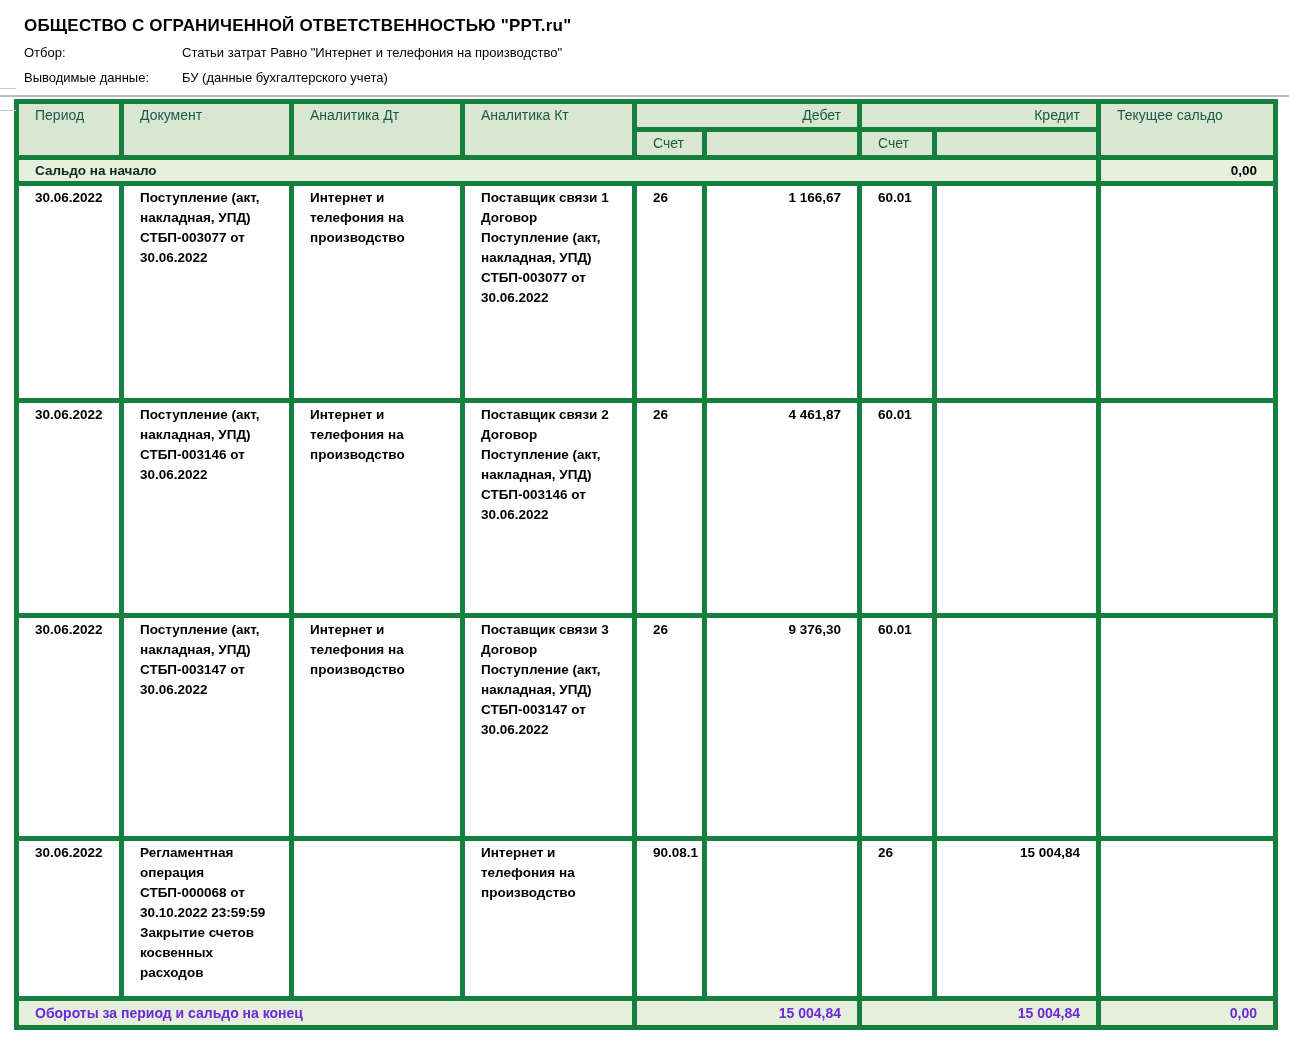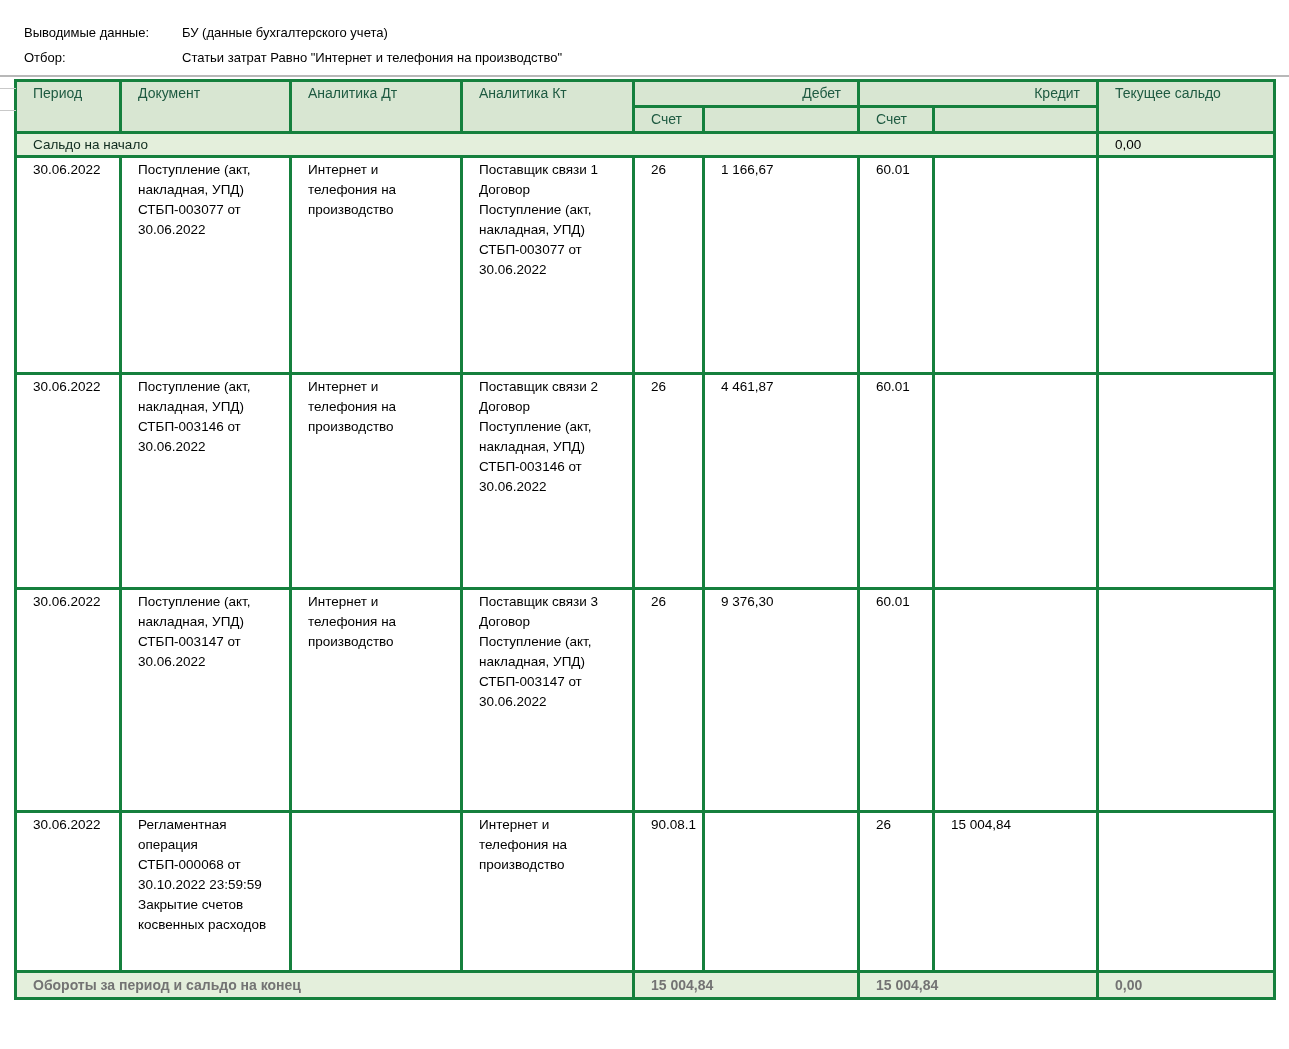--- a/index.html
+++ b/index.html
@@ -54,21 +54,21 @@
   }
   
   table.report {
     margin-left: 14px;
     width: 1259px;
     border-collapse: collapse;
     table-layout: fixed;
     font-size: 13.5px;
   }
   table.report th, table.report td {
-    border: 3px solid #15803d;
+    border: 5px solid #15803d;
     vertical-align: top;
     padding: 2px 16px;
     overflow: hidden;
   }
   thead th {
     background: #d8e6d2;
     color: #1e5a41;
     font-weight: normal;
     font-size: 14px;
     text-align: left;
@@ -79,49 +79,50 @@
   tr.hrow2 { height: 22px; }
   tr.section-row td {
     background: #e4efdc;
     height: 22px;
     line-height: 17px;
   }
   tr.section-row .section-label { color: #0f2b1e; }
   tr.total-row td {
     background: #e4efdc;
     height: 27px;
-    color: #737373;
+    color: #6d28d9;
     font-weight: bold;
     line-height: 20px;
     font-size: 14px;
   }
-  td.num { text-align: left; padding-right: 5px; }
-  tbody td { line-height: 20px; }
+  td.num { text-align: right; padding-right: 5px; }
+  tbody td { line-height: 20px; font-weight: bold; }
   .pre { white-space: pre-line; }
   tr.data-r1 { height: 217px; }
   tr.data-r2 { height: 215px; }
   tr.data-r3 { height: 223px; }
   tr.data-r4 { height: 160px; }
 </style>
 </head>
 <body>
 
 <div class="page">
 
   <div class="edge-tick tick-1"></div>
   <div class="edge-tick tick-2"></div>
 
   <div class="rep-header">
+    <div class="company-name">ОБЩЕСТВО С ОГРАНИЧЕННОЙ ОТВЕТСТВЕННОСТЬЮ "PPT.ru"</div>
+    <div class="meta-row">
+      <span class="meta-label">Отбор:</span>
+      <span class="meta-value">Статьи затрат Равно "Интернет и телефония на производство"</span>
+    </div>
     <div class="meta-row">
       <span class="meta-label">Выводимые данные:</span>
       <span class="meta-value">БУ (данные бухгалтерского учета)</span>
-    </div>
-    <div class="meta-row">
-      <span class="meta-label">Отбор:</span>
-      <span class="meta-value">Статьи затрат Равно "Интернет и телефония на производство"</span>
     </div>
   </div>
 
   <div class="splitter"></div>
 
   <table class="report">
     <colgroup>
       <col style="width:105px">
         <col style="width:170px">
         <col style="width:171px">

